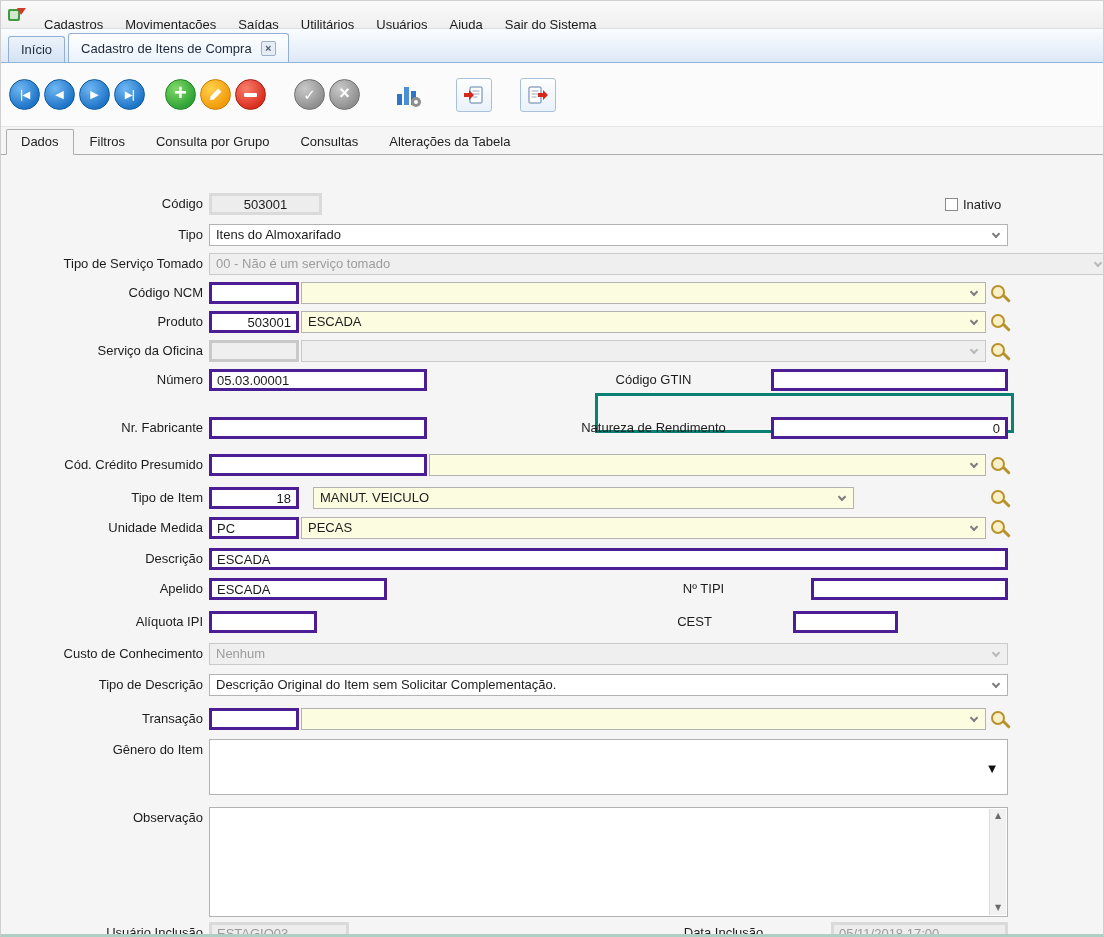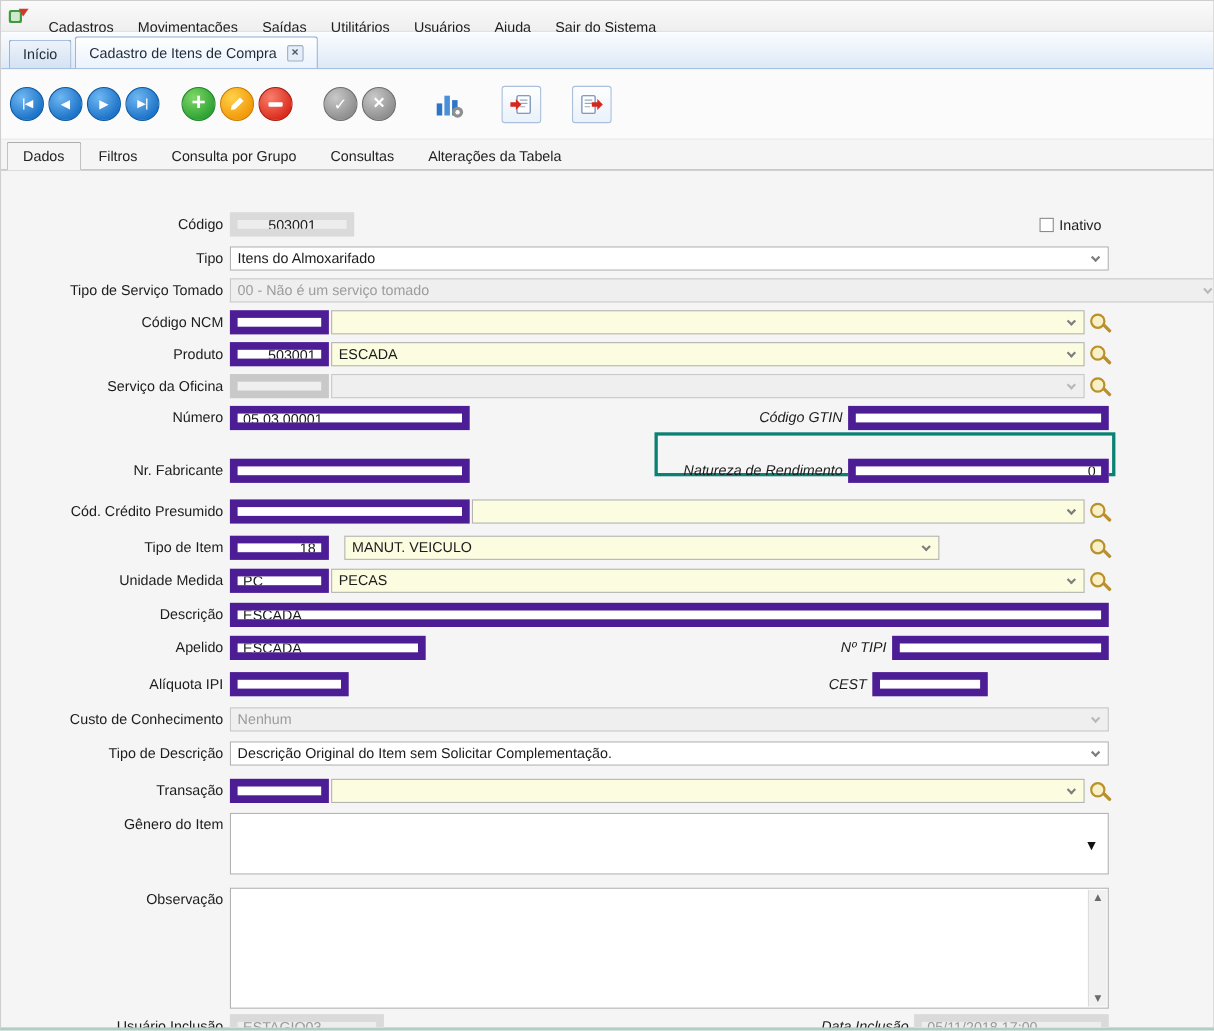--- a/index.html
+++ b/index.html
@@ -42,22 +42,22 @@
 
   
   .formtabs { position:absolute; top:126px; left:0; right:0; height:28px; display:flex; align-items:flex-end; padding-left:5px; border-bottom:1px solid #ACACAC; }
   .ftab { padding:4px 14px 5px; border:1px solid transparent; border-bottom:none; margin-right:1px; border-radius:2px 2px 0 0; color:#222; cursor:pointer; }
   .ftab.active { background:#F5F5F5; border:1px solid #ACACAC; border-bottom:1px solid #F5F5F5; margin-bottom:-1px; }
 
   
   .form { position:absolute; top:154px; left:0; right:0; bottom:0; }
   .row { position:absolute; left:0; width:100%; height:22px;margin-top:16px; }
   .lbl  { position:absolute; top:0; left:0; width:202px; text-align:right; line-height:22px; white-space:nowrap; }
-  .lbl2 { position:absolute; top:0; text-align:right; line-height:22px; white-space:nowrap;font-style:italic; }
-  .inp { position:absolute; top:0; height:22px; border:7px solid #4c1d95; background:#FFF; padding:0 5px; font:13px "Liberation Sans",sans-serif; color:#1A1A1A; }
+  .lbl2 { position:absolute; top:0; text-align:center; line-height:22px; white-space:nowrap; }
+  .inp { position:absolute; top:0; height:22px; border:3px solid #4c1d95; background:#FFF; padding:0 5px; font:13px "Liberation Sans",sans-serif; color:#1A1A1A; }
   .inp.dis  { background:#EFEFEF; border-color:#C9C9C9; color:#9C9C9C; }
   .inp.flat { background:#EDEDED; border-color:#DADADA; }
   .inp.muted{ color:#9A9A9A; }
   .combo { position:absolute; top:0; height:22px; border:1px solid #B3B3B3; background:#FFF; padding:0 24px 0 6px; line-height:20px; white-space:nowrap; overflow:hidden; cursor:default; }
   .combo.yellow { background:var(--field-yellow); }
   .combo.dis { background:#EFEFEF; color:#9C9C9C; border-color:#C9C9C9; }
   .chev { position:absolute; right:8px; top:6px; width:6px; height:6px; border-right:2px solid #7E7E7E; border-bottom:2px solid #7E7E7E; transform:rotate(45deg); }
   .combo.dis .chev { border-color:#B9B9B9; }
   .mag { position:absolute; top:3px; width:14px; height:14px; border:2px solid #B8912A; border-radius:50%; background:#FAF0C8; cursor:pointer; }
   .mag::after { content:""; position:absolute; left:9px; top:10px; width:9px; height:3px; background:#B8912A; border-radius:1px; transform:rotate(45deg); }

